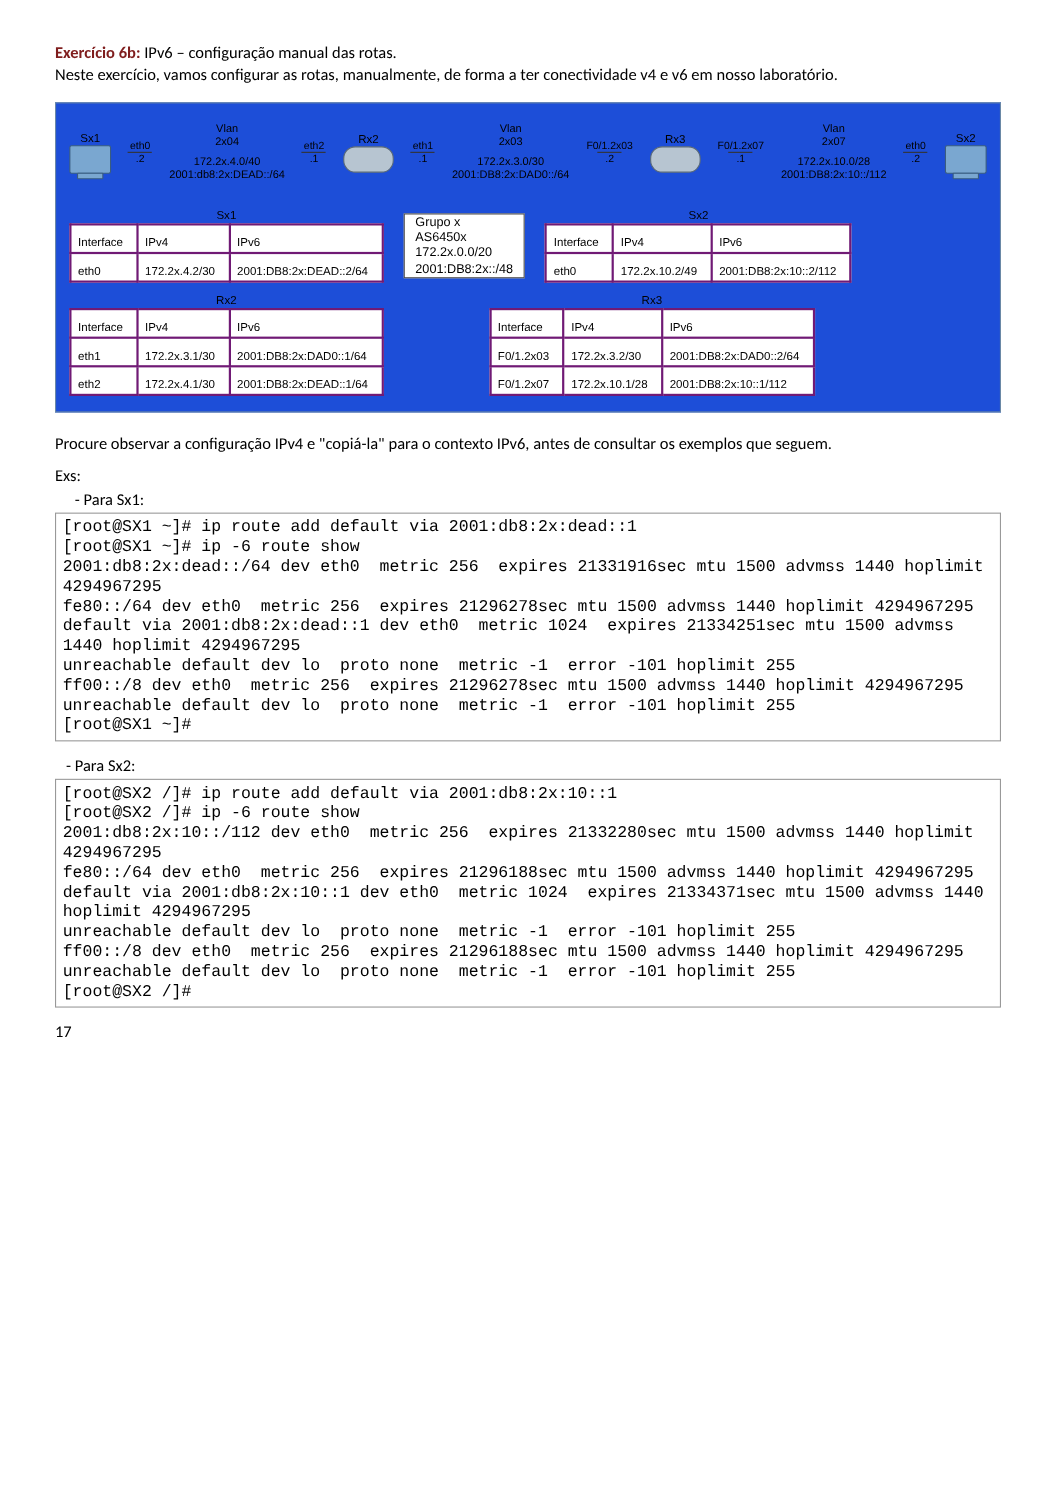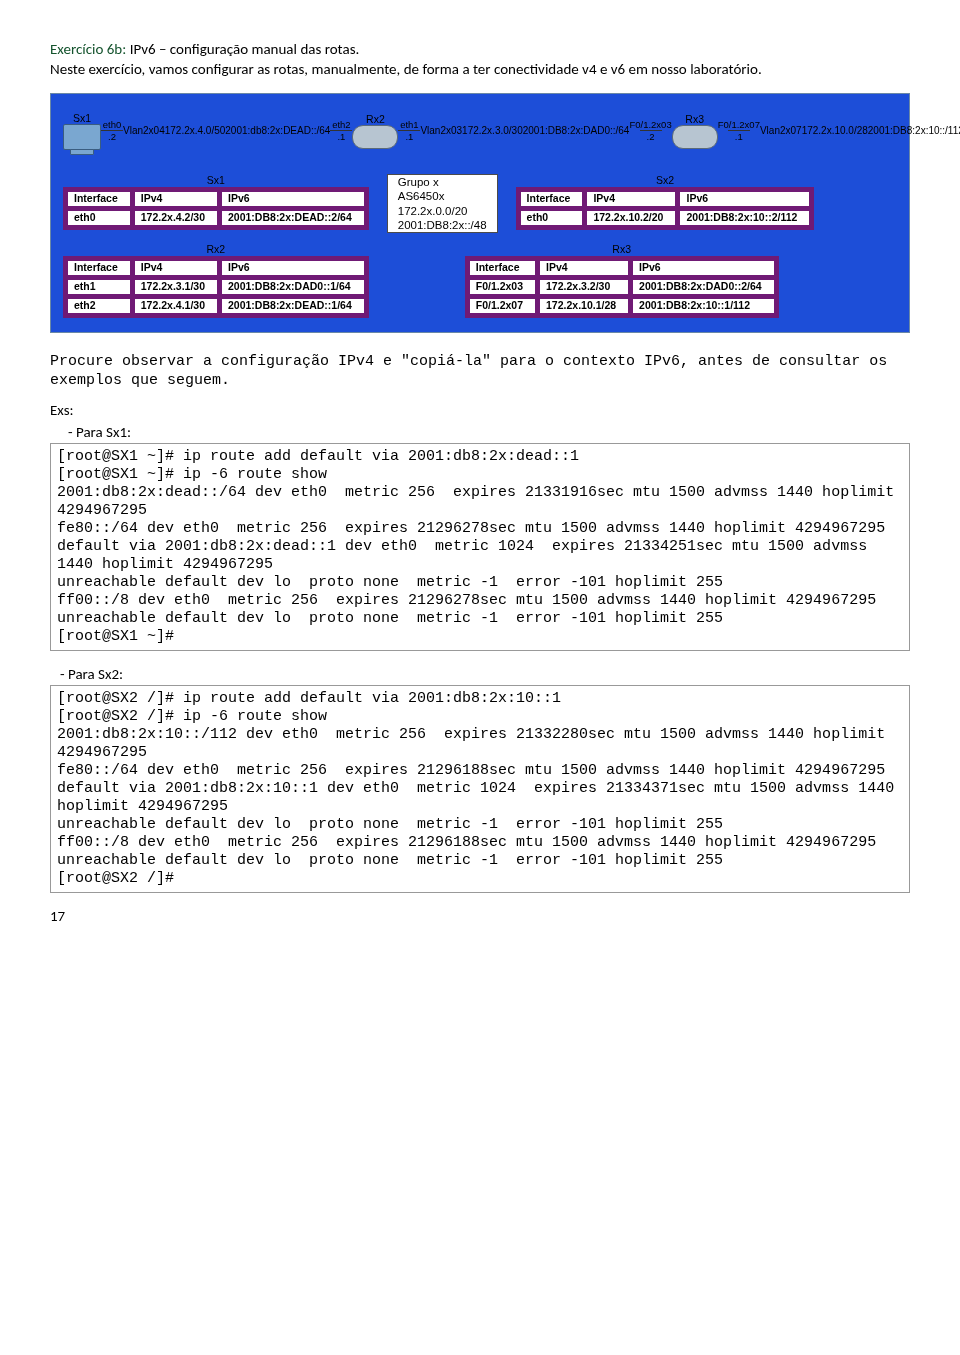--- a/index.html
+++ b/index.html
@@ -5,21 +5,21 @@
   body {
     font-family: Calibri, Arial, sans-serif;
     font-size: 14.5px;
     color: #000;
     margin: 0;
     padding: 40px 50px;
     background: #fff;
     width: 860px;
   }
   .title-line { font-size: 15px; margin-bottom: 2px; }
-  .title-line .blue { color: #14532d; font-weight: normal; }
+  .title-line .blue { color: #7f1d1d; font-weight: bold; }
   .intro { font-size: 15px; margin-bottom: 14px; line-height: 1.25; }
 
   .diagram {
     background: #1d4ed8;
     border: 1px solid #6a88a6;
     padding: 18px 12px 14px 12px;
     margin-bottom: 20px;
   }
   .toprow {
     display: flex;
@@ -37,41 +37,41 @@
   }
   .pc::after {
     content: ""; position: absolute; bottom: -6px; left: 6px; right: 6px; height: 4px;
     background: #7aa7d0; border: 1px solid #3a5d80; border-radius: 1px;
   }
   .router {
     width: 44px; height: 22px; background: #b7c5d1; border: 1px solid #5a6a79; border-radius: 11px;
     position: relative;
   }
   .label { font-size: 10.5px; text-align: center; }
-  .stack { display: flex; flex-direction: row; align-items: center; line-height: 1.2; }
+  .stack { display: flex; flex-direction: column; align-items: center; line-height: 1.2; }
   .wire { flex: 0 0 22px; display: flex; flex-direction: column; align-items: center; }
   .wire .bar { width: 22px; height: 1px; background: #333; }
   .wire .port { font-size: 9.5px; }
 
   .tables-row1, .tables-row2 { display: flex; gap: 18px; align-items: flex-start; }
   .tables-row1 { margin-bottom: 10px; }
 
   table.dt {
     border-collapse: collapse; background: #fff; font-family: Arial, sans-serif; font-size: 10.5px;
   }
-  table.dt th, table.dt td { border: 5px solid #701a75; padding: 0 12px 2px 6px; text-align: left; font-weight: bold; }
+  table.dt th, table.dt td { border: 2px solid #701a75; padding: 10px 12px 2px 6px; text-align: left; font-weight: normal; }
   table.dt caption { caption-side: top; text-align: center; font-size: 10.5px; padding-bottom: 1px; }
 
   .groupbox {
     border: 1.5px solid #4b4b4b; background: #fff; padding: 0 10px;
     font-family: Arial, sans-serif; font-size: 11.5px; text-align: left; line-height: 1.25;
     align-self: center;
   }
 
-  .para { font-size: 15px; margin: 16px 0 10px 0; line-height: 1.25; font-family: Liberation Mono, monospace; }
+  .para { font-size: 15px; margin: 16px 0 10px 0; line-height: 1.25; }
   .ex-label { font-size: 15px; margin-top: 4px; }
   .sub { font-size: 15px; margin: 4px 0 2px 18px; }
   .codebox {
     border: 1px solid #999;
     padding: 4px 6px;
     font-family: "Courier New", monospace;
     font-size: 15px;
     line-height: 1.2;
     white-space: pre-wrap;
     word-break: break-word;
@@ -97,21 +97,21 @@
     <div class="wire">
       <span class="port">eth0</span>
       <div class="bar"></div>
       <span class="port">.2</span>
     </div>
 
     <div class="stack">
       <span>Vlan</span>
       <span>2x04</span>
       <div style="height:6px"></div>
-      <span>172.2x.4.0/50</span>
+      <span>172.2x.4.0/40</span>
       <span>2001:db8:2x:DEAD::/64</span>
     </div>
 
     <div class="wire">
       <span class="port">eth2</span>
       <div class="bar"></div>
       <span class="port">.1</span>
     </div>
     <div class="device">
       <div class="label">Rx2</div>
@@ -192,21 +192,21 @@
     <table class="dt">
       <caption>Sx2</caption>
       <tbody>
           <tr>
             <th>Interface</th>
             <th>IPv4</th>
             <th>IPv6</th>
           </tr>
       <tr>
             <td>eth0</td>
-            <td>172.2x.10.2/20</td>
+            <td>172.2x.10.2/49</td>
             <td>2001:DB8:2x:10::2/112</td>
           </tr>
     </tbody>
       </table>
   </div>
 
   <div class="tables-row2">
     <table class="dt">
       <caption>Rx2</caption>
       <tbody>

